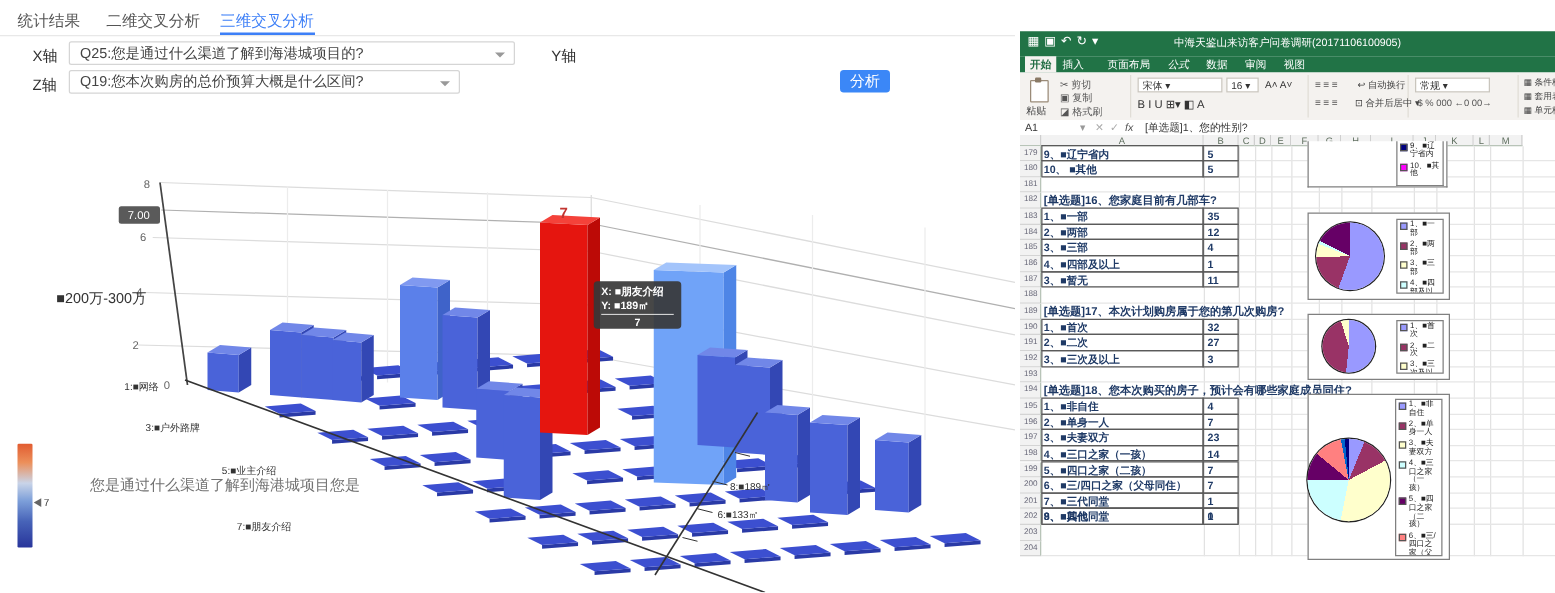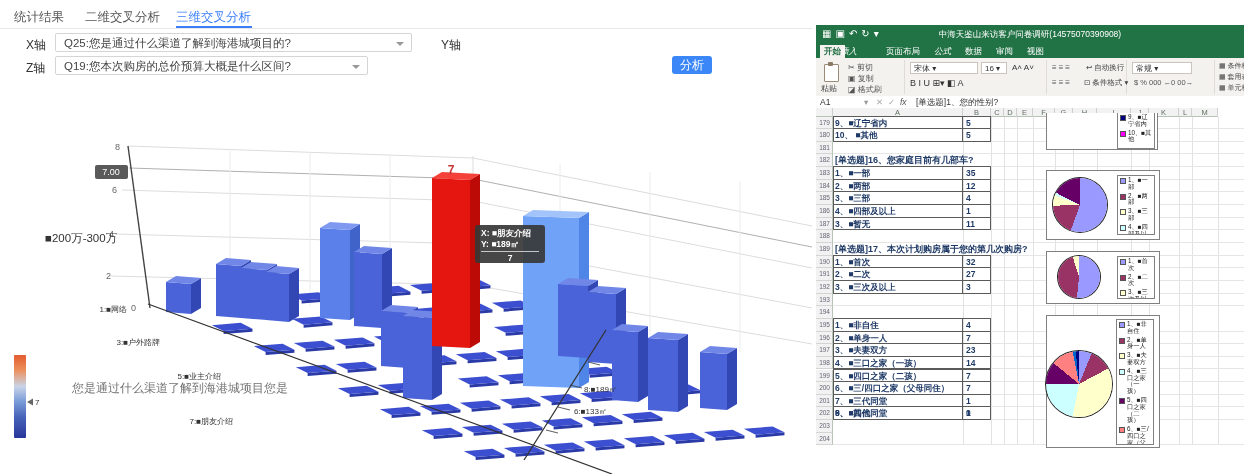--- a/index.html
+++ b/index.html
@@ -267,25 +267,25 @@
           <stop offset="1" stop-color="#28359b"></stop>
         </linearGradient>
       </defs>
       <rect x="14" y="225" width="12" height="83" rx="1" fill="url(#vm)"></rect>
       <polygon points="27,272 33,268.5 33,275.5" fill="#666"></polygon>
       <text x="35" y="275" font-size="8" fill="#333" text-anchor="start" font-weight="normal">7</text>
     </svg>
 
   <div class="abs xl-title">
     <div class="xl-qat">▦▣↶↻▾</div>
-    <div class="xl-title-text">中海天鉴山来访客户问卷调研(14575070390908)</div>
+    <div class="xl-title-text">中海天鉴山来访客户问卷调研(20171106100905)</div>
   </div>
   <div class="abs xl-tabs" id="xlTabs">
       <div class="xl-tab active" style="left: 4px;">开始</div>
-      <div class="xl-tab" style="left: 20px; font-style: italic;">插入</div>
+      <div class="xl-tab" style="left: 30px;">插入</div>
       <div class="xl-tab" style="left: 66px;">页面布局</div>
       <div class="xl-tab" style="left: 114px; font-style: italic;">公式</div>
       <div class="xl-tab" style="left: 145px;">数据</div>
       <div class="xl-tab" style="left: 176px;">审阅</div>
       <div class="xl-tab" style="left: 207px;">视图</div>
     </div>
   <div class="abs xl-ribbon" id="xlRibbon">
       <div class="clip-icon" style="left:8px;top:6px"></div>
       <div class="rb" style="left:5px;top:25px;font-size:8px">粘贴</div>
       <div class="rb" style="left:32px;top:4px;color:#555">✂ 剪切</div>
@@ -295,21 +295,21 @@
       <div class="rb-sep" style="left: 230px; top: 2px; bottom: 2px;"></div>
       <div class="rb-sep" style="left: 310px; top: 2px; bottom: 2px;"></div>
       <div class="rb-sep" style="left: 398px; top: 2px; bottom: 2px;"></div>
       <div class="rb-box" style="left:94px;top:4px;width:68px;height:12px">宋体 ▾</div>
       <div class="rb-box" style="left:165px;top:4px;width:26px;height:12px">16 ▾</div>
       <div class="rb" style="left:196px;top:5px;font-size:8px;color:#333">A˄ A˅</div>
       <div class="rb" style="left:94px;top:20px;font-size:9px;color:#333">B I U ⊞▾ ◧ A</div>
       <div class="rb" style="left:236px;top:5px;font-size:8px;color:#555;letter-spacing:2px">≡≡≡</div>
       <div class="rb" style="left:236px;top:20px;font-size:8px;color:#555;letter-spacing:2px">≡≡≡</div>
       <div class="rb" style="left:270px;top:5px;font-size:7.5px">↩ 自动换行</div>
-      <div class="rb" style="left:268px;top:20px;font-size:7.5px">⊡ 条件格式 ▾</div>
+      <div class="rb" style="left:268px;top:20px;font-size:7.5px">⊡ 合并后居中 ▾</div>
       <div class="rb-box" style="left:316px;top:4px;width:60px;height:12px">常规 ▾</div>
       <div class="rb" style="left:318px;top:20px;font-size:7.5px;color:#555">$ % 000 ←0 00→</div>
       <div class="rb" style="left:403px;top:3px;font-size:7px">▦ 条件格式 ▾</div>
       <div class="rb" style="left:403px;top:14px;font-size:7px">▦ 套用表格格式 ▾</div>
       <div class="rb" style="left:403px;top:25px;font-size:7px">▦ 单元格样式 ▾</div>
     </div>
   <div class="abs xl-formula">
     <span style="position:absolute;left:4px;top:1px">A1</span>
     <span style="position:absolute;left:48px;top:1px;color:#999">▾</span>
     <span style="position:absolute;left:60px;top:1px;color:#aaa">✕</span>
@@ -423,20 +423,23 @@
       <div class="rownum" style="top: 172.95px; height: 12.65px; line-height: 12.65px;">192</div>
       <div class="xrow" style="top: 172.95px; height: 12.65px;">
         <div class="cellbox" style="left: 0px; top: -1px; width: 130px; height: 13.65px;"></div>
         <div class="cellbox" style="left: 129px; top: -1px; width: 29px; height: 13.65px;"></div>
         <div class="a-text" style="line-height: 12.65px;">3、■三次及以上</div>
         <div class="b-text" style="line-height: 12.65px;">3</div>
       </div>
       <div class="rownum" style="top: 185.6px; height: 12.65px; line-height: 12.65px;">193</div>
       <div class="xrow" style="top: 185.6px; height: 12.65px;"></div>
       <div class="rownum" style="top: 198.25px; height: 12.65px; line-height: 12.65px;">194</div>
+      <div class="xrow" style="top: 198.25px; height: 12.65px;">
+        <div class="a-text" style="line-height: 12.65px; font-size: 9px;">[单选题]18、您本次购买的房子，预计会有哪些家庭成员同住?</div>
+      </div>
       <div class="rownum" style="top: 210.9px; height: 12.65px; line-height: 12.65px;">195</div>
       <div class="xrow" style="top: 210.9px; height: 12.65px;">
         <div class="cellbox" style="left: 0px; top: -1px; width: 130px; height: 13.65px;"></div>
         <div class="cellbox" style="left: 129px; top: -1px; width: 29px; height: 13.65px;"></div>
         <div class="a-text" style="line-height: 12.65px;">1、■非自住</div>
         <div class="b-text" style="line-height: 12.65px;">4</div>
       </div>
       <div class="rownum" style="top: 223.55px; height: 12.65px; line-height: 12.65px;">196</div>
       <div class="xrow" style="top: 223.55px; height: 12.65px;">
         <div class="cellbox" style="left: 0px; top: -1px; width: 130px; height: 13.65px;"></div>

